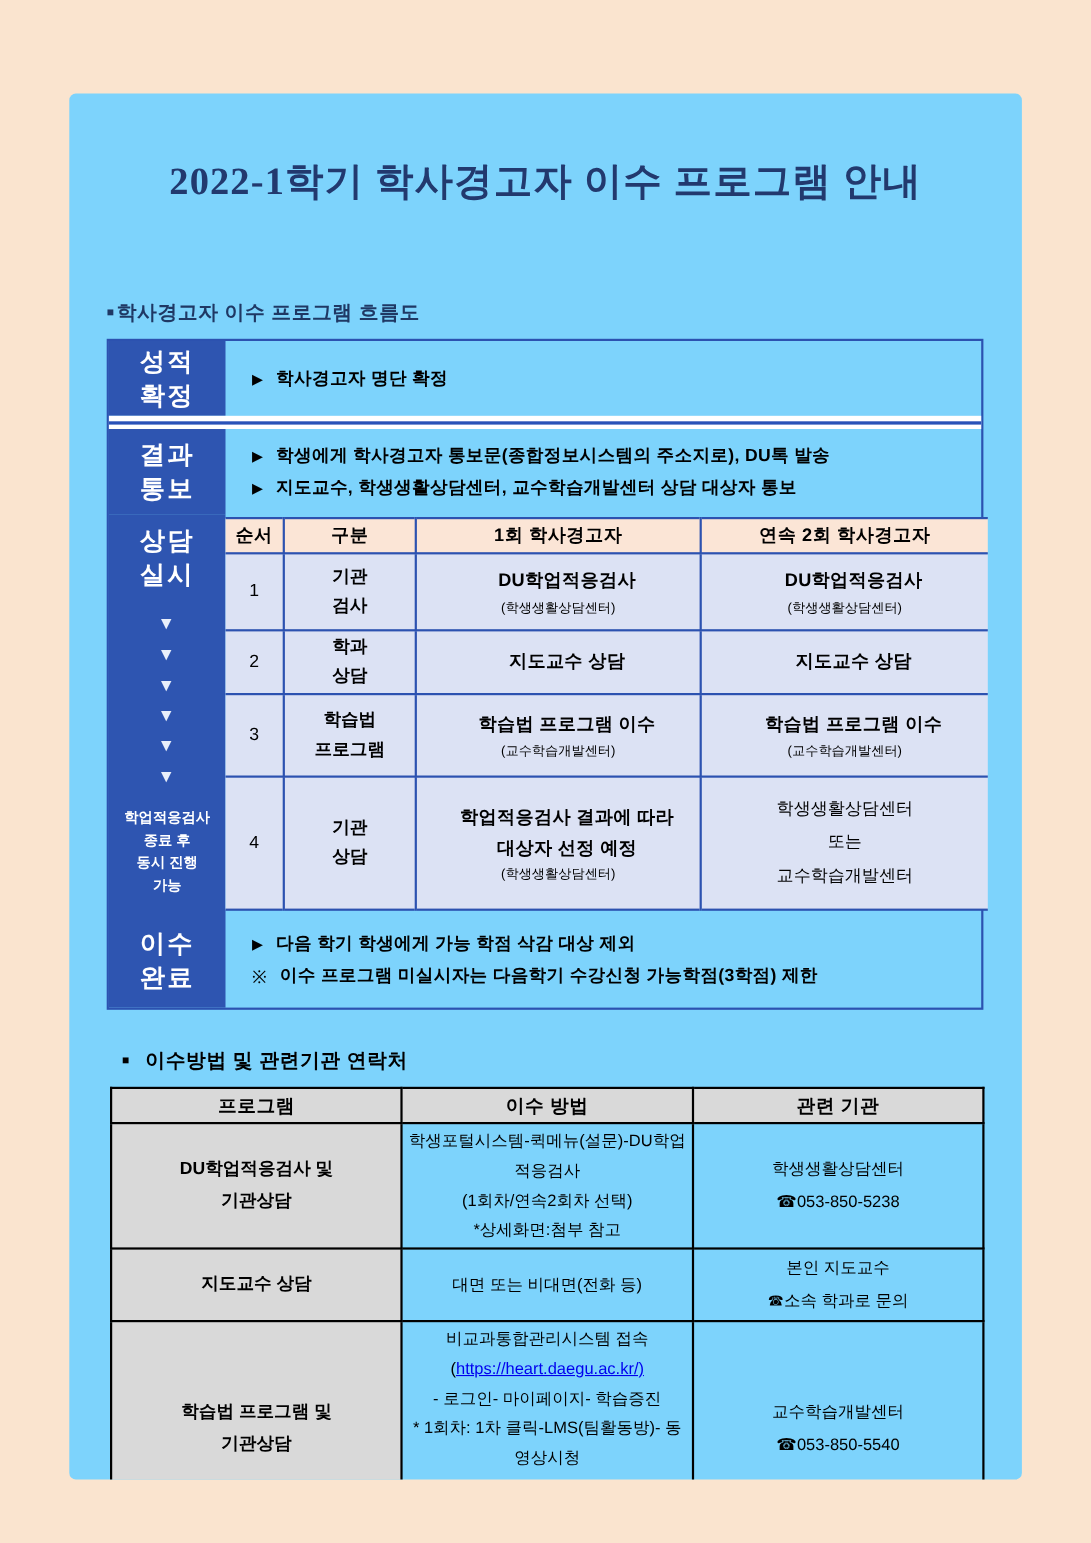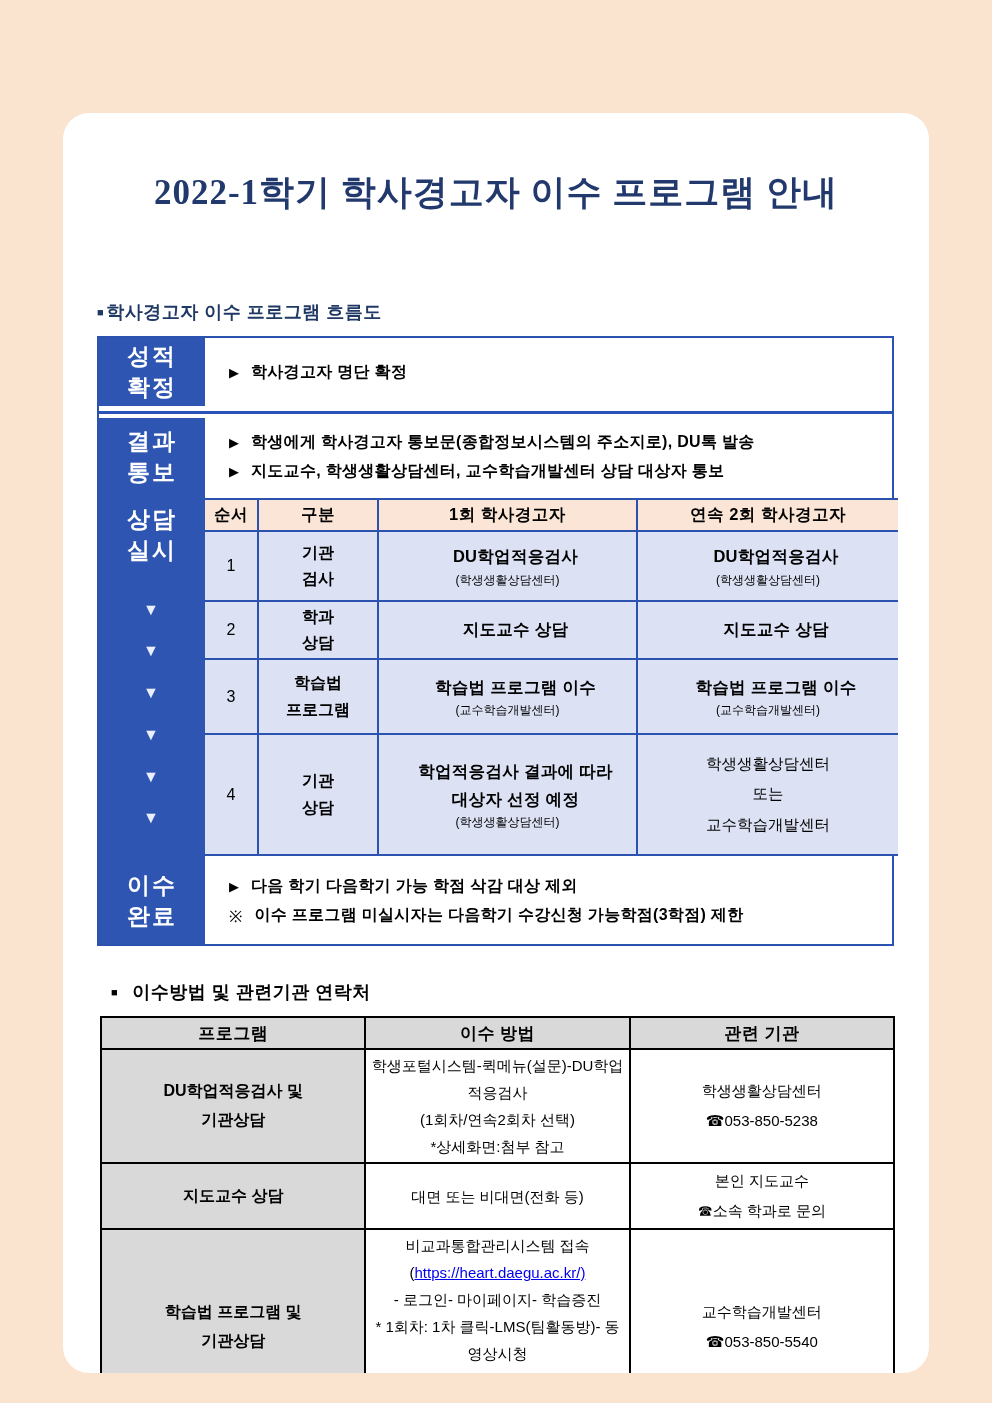--- a/index.html
+++ b/index.html
@@ -5,21 +5,21 @@
   html,body{margin:0;padding:0;}
   body{
     width:992px;height:1403px;position:relative;
     background:#FAE4CF;
     font-family:"Liberation Sans", sans-serif;
     color:#000;
   }
   .ml{white-space:pre-line;}
   .card{
     position:absolute;left:63px;top:85px;width:866px;height:1260px;
-    background:#ffffff;border-radius:26px;overflow:hidden;margin-top:28px;
+    background:#7dd3fc;border-radius:6px;overflow:hidden;
   }
   
   .title{
     margin-top:56px;text-align:center;
     font-family:"Liberation Serif", serif;font-weight:bold;
     font-size:35px;letter-spacing:1px;color:#22396E;
   }
   
   .sec1-head{
     margin:84px 0 12px 34px;
@@ -143,20 +143,24 @@
         <div class="stage ml">상담
 실시</div>
         <div class="arrows">
           <span class="arr">▼</span>
           <span class="arr">▼</span>
           <span class="arr">▼</span>
           <span class="arr">▼</span>
           <span class="arr">▼</span>
           <span class="arr">▼</span>
         </div>
+        <div class="side-note ml">학업적응검사
+종료 후
+동시 진행
+가능</div>
       </div>
       <div class="cont">
         <table class="inner">
           <tbody>
               <tr>
             <th class="c-no">순서</th>
             <th class="c-type">구분</th>
             <th class="c-first">1회 학사경고자</th>
             <th class="c-second">연속 2회 학사경고자</th>
           </tr>
@@ -224,21 +228,21 @@
           </table>
       </div>
     </div>
 
     <div class="band bandD">
       <div class="side ml">이수
 완료</div>
       <div class="cont">
         <div class="bullet-row">
           <span class="marker">▶</span>
-          <span class="btxt">다음 학기 다음학기 가능 학점 삭감 대상 제외</span>
+          <span class="btxt">다음 학기 학생에게 가능 학점 삭감 대상 제외</span>
         </div>
         <div class="bullet-row">
           <span class="marker" style="font-size:16px;">※</span>
           <span class="btxt">이수 프로그램 미실시자는 다음학기 수강신청 가능학점(3학점) 제한</span>
         </div>
       </div>
     </div>
 
   </div>
 

